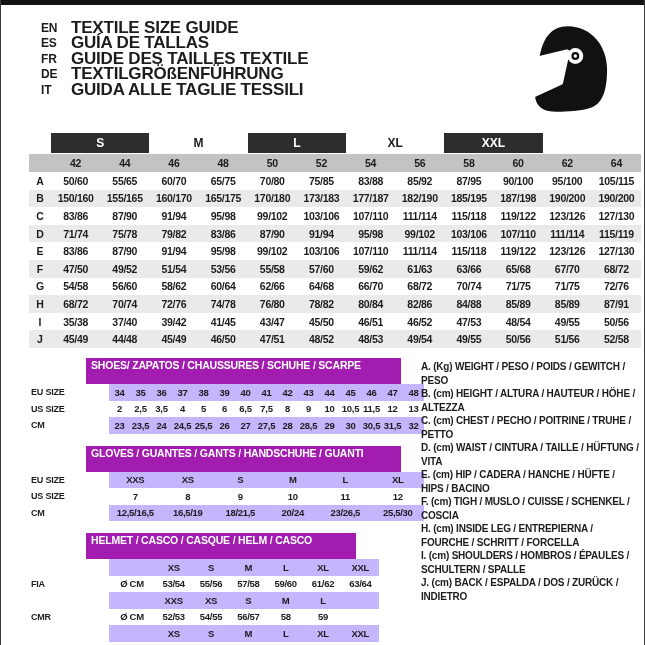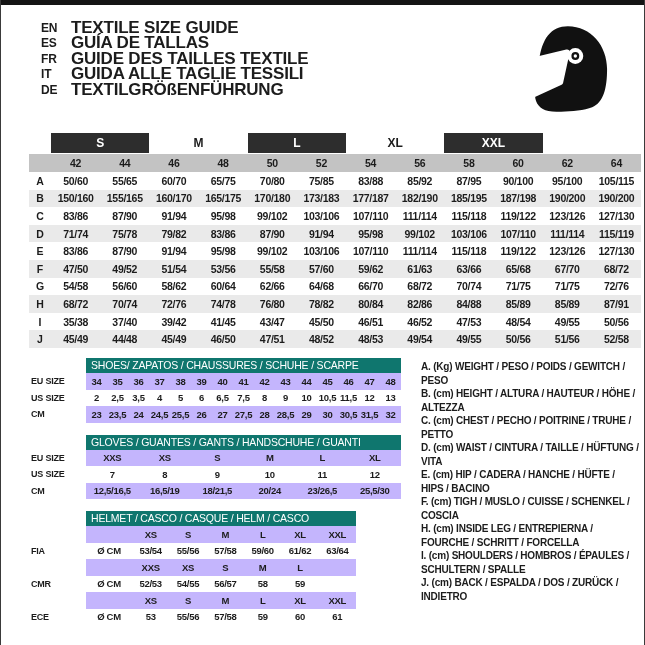--- a/index.html
+++ b/index.html
@@ -30,24 +30,24 @@
   .mt-header { background:#c3c3c3; height:18px; }
   .mt-cell { text-align:center; font-size:10.5px; font-weight:700; letter-spacing:-0.3px; }
   .mt-label { text-align:center; font-size:10.5px; font-weight:700; }
   .mt-row.alt { background:#eaeaea; }
 
   
   .bottom { position:absolute; top:358px; left:30px; width:600px; }
   .sub-table { margin-bottom:12px; }
   .st-header { display:flex; }
   .st-header-spacer { width:55px; }
-  .st-header-bar { background:#0f766e; color:#fff; font-size:10.5px; font-weight:400;
-                   height:15px; line-height:15px; padding-left:5px; letter-spacing:-0.2px; }
+  .st-header-bar { background:#a21caf; color:#fff; font-size:10.5px; font-weight:700;
+                   height:26px; line-height:15px; padding-left:5px; letter-spacing:-0.2px; }
   .st-row { display:flex; height:16.5px; align-items:center; }
-  .st-label { width:55px; font-size:9px; font-weight:700; letter-spacing:-0.2px; }
+  .st-label { width:78px; font-size:9px; font-weight:700; letter-spacing:-0.2px; }
   .st-vals { display:grid; height:100%; align-items:center; }
   .st-vals.shade { background:#c4b5fd; }
   .st-val { text-align:center; font-size:9.5px; font-weight:700; letter-spacing:-0.3px; }
   .shoes .st-header-bar, .shoes .st-vals { width:315px; }
   .shoes .st-vals { grid-template-columns:repeat(15,1fr); }
   .gloves .st-header-bar, .gloves .st-vals { width:315px; }
   .gloves .st-vals { grid-template-columns:repeat(6,1fr); }
   .helmet .st-header-bar, .helmet .st-vals { width:270px; }
   .helmet .st-vals { grid-template-columns:46px repeat(6,1fr); }
 
@@ -68,26 +68,26 @@
       </div>
       <div class="lang-row">
         <div class="lang-code">ES</div>
         <div class="lang-text">GUÍA DE TALLAS</div>
       </div>
       <div class="lang-row">
         <div class="lang-code">FR</div>
         <div class="lang-text">GUIDE DES TAILLES TEXTILE</div>
       </div>
       <div class="lang-row">
+        <div class="lang-code">DE</div>
+        <div class="lang-text">TEXTILGRÖßENFÜHRUNG</div>
+      </div>
+      <div class="lang-row">
         <div class="lang-code">IT</div>
         <div class="lang-text">GUIDA ALLE TAGLIE TESSILI</div>
-      </div>
-      <div class="lang-row">
-        <div class="lang-code">DE</div>
-        <div class="lang-text">TEXTILGRÖßENFÜHRUNG</div>
       </div>
     </div>
 
   <div class="helmet-icon">
     <svg viewBox="0 0 120 120" width="112" height="112" aria-hidden="true">
       <path d="M62 13 C87 13 104 34 104 59 C104 80 100 95 88 100 C75 105 48 106 38 103 C30 100 26 93 27 84 L31 51 C34 26 44 13 62 13 Z" fill="#111"></path>
       <polygon points="32,48 61,41 54,73 26,86" fill="#fff" stroke="#fff" stroke-width="6" stroke-linejoin="round"></polygon>
       <circle cx="70" cy="45" r="8.5" fill="#fff"></circle>
       <circle cx="70" cy="45" r="4.2" fill="#111"></circle>
       <circle cx="70" cy="45" r="1.8" fill="#fff"></circle>

